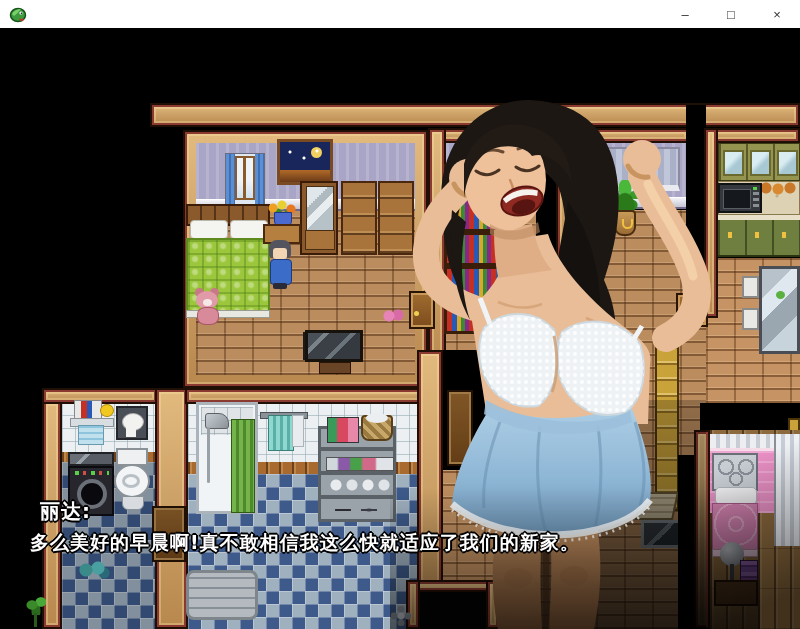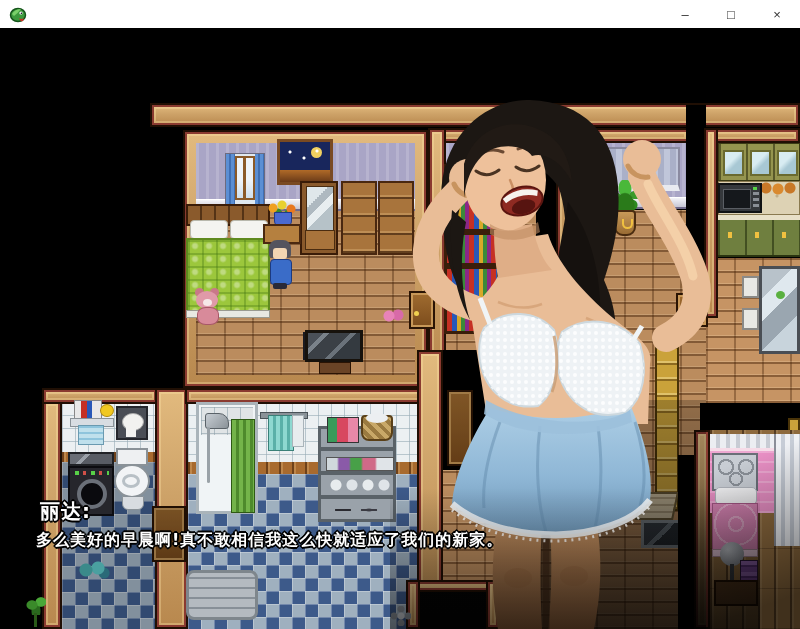--- a/index.html
+++ b/index.html
@@ -365,16 +365,16 @@
         <ellipse cx="132" cy="115" rx="12" ry="7" fill="#571410"></ellipse>
       </g>
 
       <path fill="#211a15" d="M74,72 C86,32 126,24 154,40 C172,50 180,68 182,90 C170,68 154,60 142,64 C134,52 106,50 92,64 C82,74 76,88 74,106 Z"></path>
       <path fill="#1c1713" d="M62,118 C58,158 64,200 80,228 C70,198 70,160 76,130 Z"></path>
 
       <rect x="0" y="396" width="370" height="141" fill="url(#dimG)"></rect>
     </svg>
 
     <div class="dlg" style="left:40px;top:470px;font-size:20px;">丽达:</div>
-    <div class="dlg" style="left:36px;top:502px;font-size:16px;white-space:nowrap;">多么美好的早晨啊!真不敢相信我这么快就适应了我们的新家。</div>
+    <div class="dlg" style="left:30px;top:502px;font-size:19px;white-space:nowrap;">多么美好的早晨啊!真不敢相信我这么快就适应了我们的新家。</div>
 
   </div>
 </div>
 
 </body></html>

